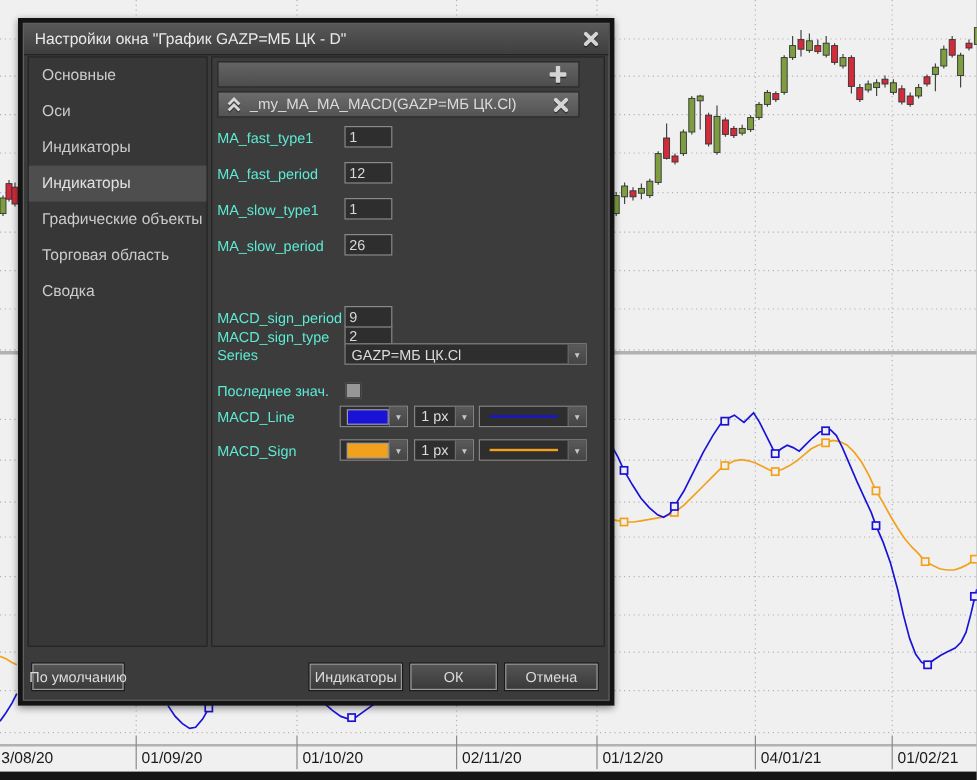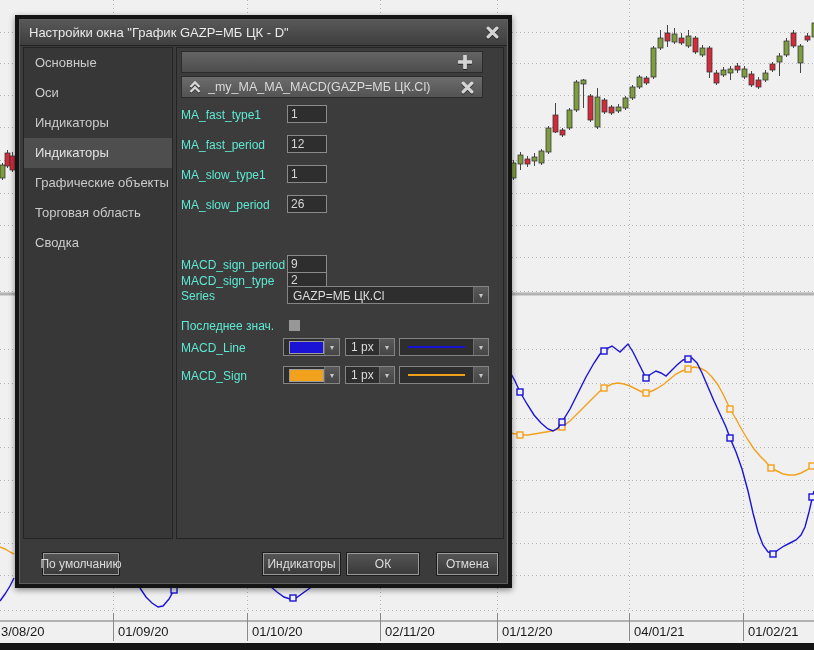--- a/index.html
+++ b/index.html
@@ -91,25 +91,25 @@
 
   
   .footer{position:absolute;left:3px;right:3px;bottom:8px;height:22px;display:flex;align-items:center;}
   .btn{
     height:22px;box-sizing:border-box;
     background:linear-gradient(#545454,#3a3a3a);
     border:1px solid #9a9a9a;box-shadow:0 0 0 1px #1c1c1c;
     color:#dcdcdc;font-size:12px;display:flex;align-items:center;justify-content:center;
     cursor:pointer;white-space:nowrap;
   }
-  .btn-default{width:76px;margin-left:20px;}
+  .btn-default{width:76px;margin-left:4px;}
   .spacer{flex:1;}
   .btn-apply{width:77px;margin-right:7px;}
   .btn-ok{width:72px;margin-right:7px;}
-  .btn-cancel{width:61px;margin-right:6px;margin-left:11px;}
+  .btn-cancel{width:77px;margin-right:6px;}
 </style>
 </head>
 <body>
 
 <svg id="chart" width="814" height="650">
     <line x1="0" y1="32.5" x2="814" y2="32.5" stroke="#b4b4b4" stroke-dasharray="1 3"></line>
     <line x1="0" y1="63.5" x2="814" y2="63.5" stroke="#b4b4b4" stroke-dasharray="1 3"></line>
     <line x1="0" y1="95.5" x2="814" y2="95.5" stroke="#b4b4b4" stroke-dasharray="1 3"></line>
     <line x1="0" y1="127.5" x2="814" y2="127.5" stroke="#b4b4b4" stroke-dasharray="1 3"></line>
     <line x1="0" y1="160.5" x2="814" y2="160.5" stroke="#b4b4b4" stroke-dasharray="1 3"></line>

